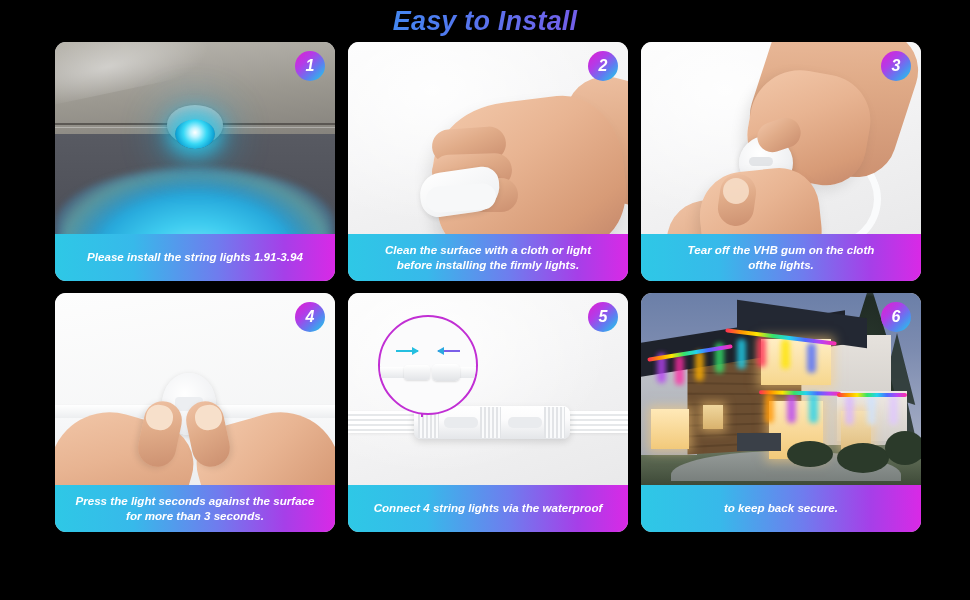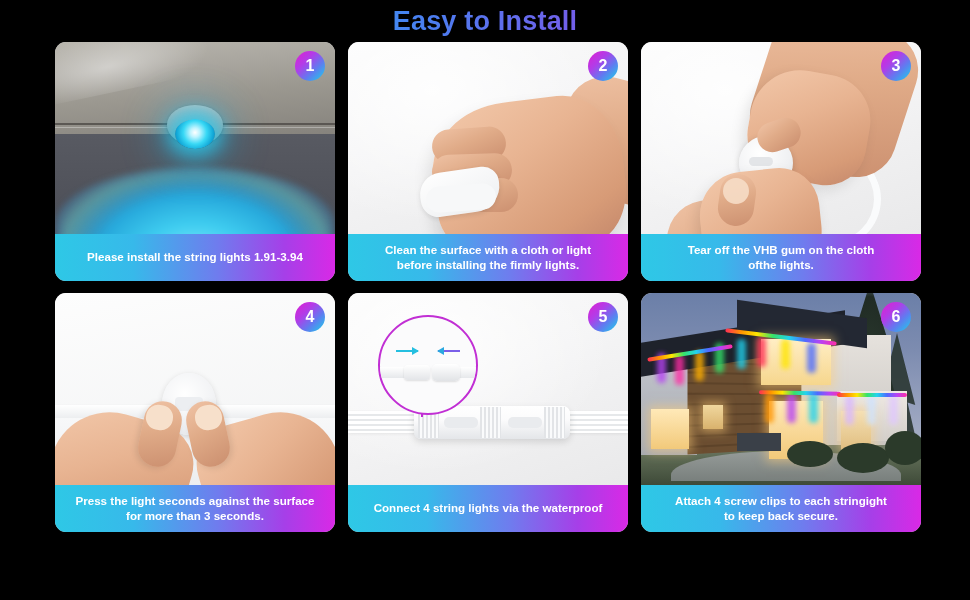--- a/index.html
+++ b/index.html
@@ -1,21 +1,21 @@
 <!DOCTYPE html>
 <html><head>
 <meta charset="utf-8">
 <style>
   html,body{margin:0;padding:0;}
   body{
     width:970px;height:600px;background:#000;overflow:hidden;
     font-family:"Liberation Sans", sans-serif;
     -webkit-font-smoothing:antialiased;
   }
-  .page{position:relative;width:970px;height:600px;background:#000;}
+  .page{position:relative;width:970px;height:600px;background:#000;font-style:italic;}
 
   
   .title{
     position:absolute;left:0;top:3px;width:970px;height:36px;
     text-align:center;font-size:27px;font-weight:bold;line-height:36px;
     letter-spacing:.2px;
     background:linear-gradient(90deg,#19c8e0 0%,#28b6ec 22%,#4a7ef0 44%,#7a5ae8 62%,#a43ce6 80%,#e01fa8 100%);
     -webkit-background-clip:text;background-clip:text;color:transparent;
     -webkit-text-fill-color:transparent;
   }
@@ -400,20 +400,19 @@
         <div class="p6-eave p6-e4"></div>
 
         <div class="p6-planter"></div>
         <div class="p6-bush" style="left:146px;width:46px;height:26px;"></div>
         <div class="p6-bush" style="left:196px;width:52px;height:30px;bottom:12px;"></div>
         <div class="p6-bush" style="left:244px;width:40px;height:34px;bottom:20px;"></div>
       </div>
       <div class="badge">6</div>
       <div class="caption">
         <div>
-          <span>Attach 4 screw clips to each stringight</span>
           <span>to keep back secure.</span>
         </div>
       </div>
     </div>
 
   </div>
 </div>
 
 </body></html>

